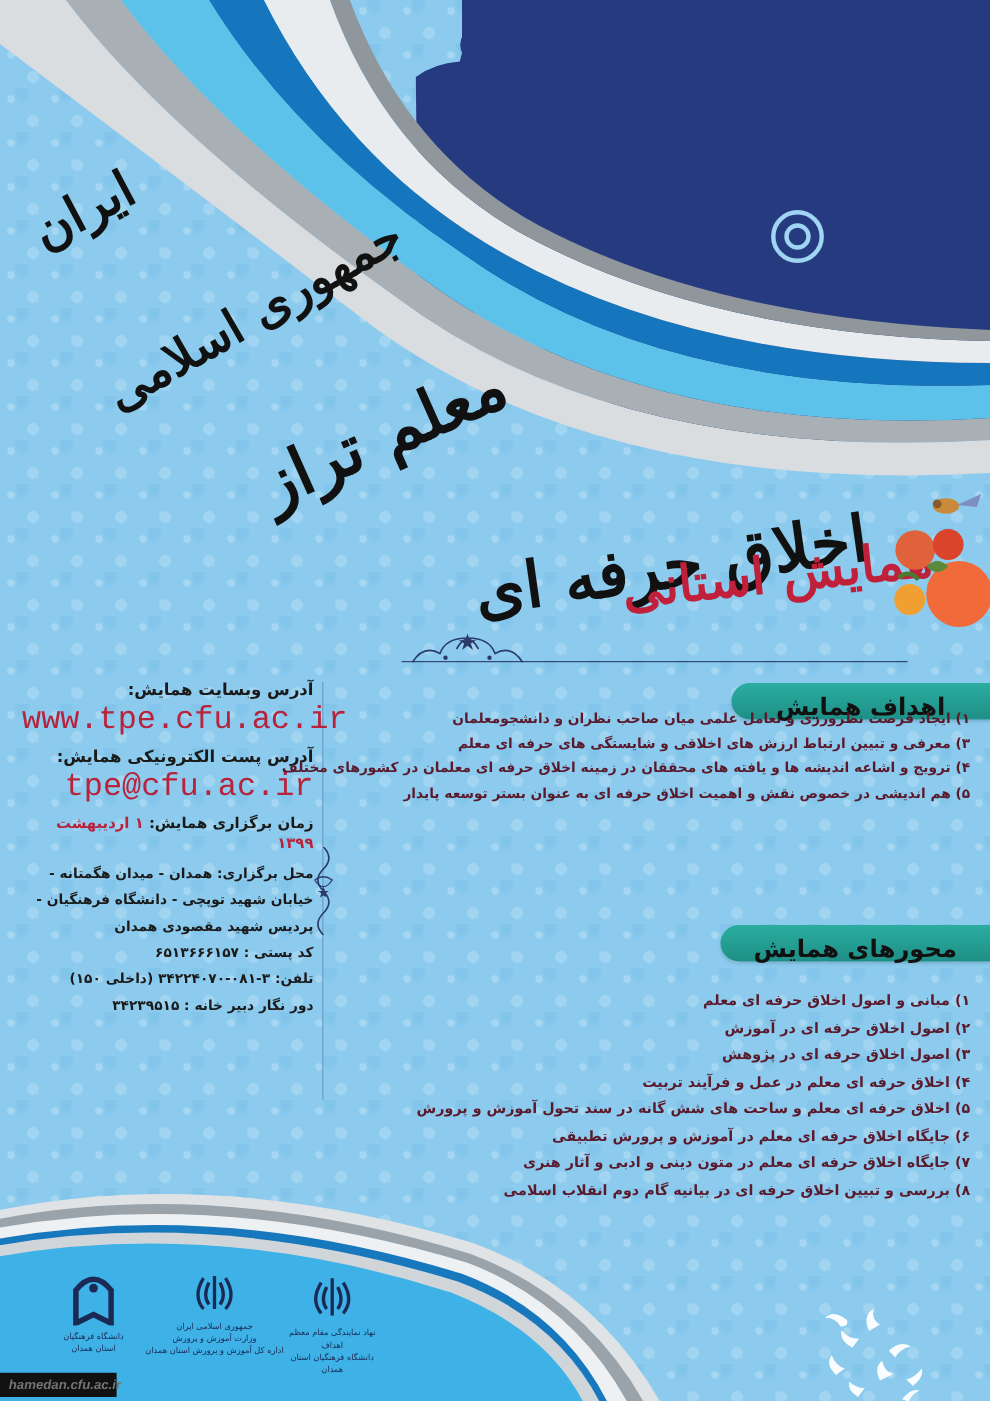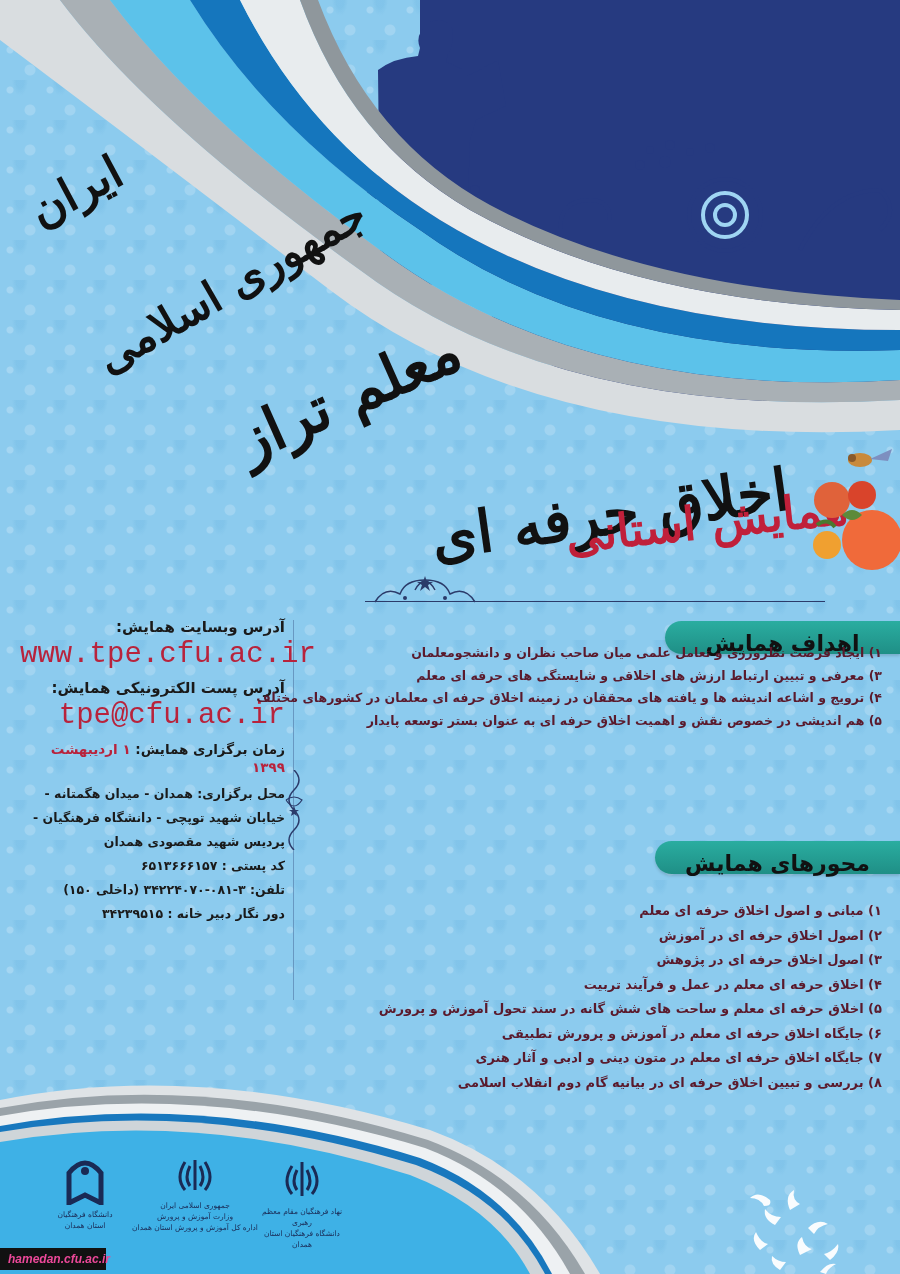--- a/index.html
+++ b/index.html
@@ -103,21 +103,21 @@
 
   .logos { position: absolute; left: 0; top: 1150px; width: 380px; height: 110px; }
   .logo { position: absolute; text-align: center; color: #1a2a55; direction: rtl; }
   .logo .cap { font-size: 7.5px; line-height: 11px; font-family: "DejaVu Serif", serif; }
   .logo-1 { left: 55px; top: 5px; width: 60px; }
   .logo-2 { left: 130px; top: 6px; width: 130px; }
   .logo-3 { left: 262px; top: 8px; width: 80px; }
 
   .watermark {
     position: absolute; left: 0; top: 1248px; width: 106px; height: 22px;
-    background: #111; color: #ec4899; font-style: italic; font-weight: bold;
+    background: #111; color: #737373; font-style: italic; font-weight: bold;
     font-family: "Liberation Sans", sans-serif; font-size: 12px;
     line-height: 22px; padding-left: 8px;
   }
 </style>
 </head>
 <body>
 
 <div class="bg-pattern"></div>
 
 <svg class="top-swoosh" viewBox="0 0 900 480">
@@ -266,18 +266,18 @@
     </svg>
     <div class="cap">جمهوری اسلامی ایران</div>
     <div class="cap">وزارت آموزش و پرورش</div>
     <div class="cap">اداره کل آموزش و پرورش استان همدان</div>
   </div>
   <div class="logo logo-3">
     <svg width="40" height="44" viewBox="0 0 40 44">
       <path d="M10 8 q-10 16 0 28 M30 8 q10 16 0 28 M15 12 q-6 12 0 20 M25 12 q6 12 0 20" stroke="#1a2a55" stroke-width="3" fill="none"></path>
       <rect x="18.5" y="4" width="3" height="34" fill="#1a2a55"></rect>
     </svg>
-    <div class="cap">نهاد فرهنگیان مقام معظم رهبری</div>
+    <div class="cap">نهاد نمایندگی مقام معظم اهداف</div>
     <div class="cap">دانشگاه فرهنگیان استان همدان</div>
   </div>
 </div>
 
 <div class="watermark">hamedan.cfu.ac.ir</div>
 
 </body></html>

